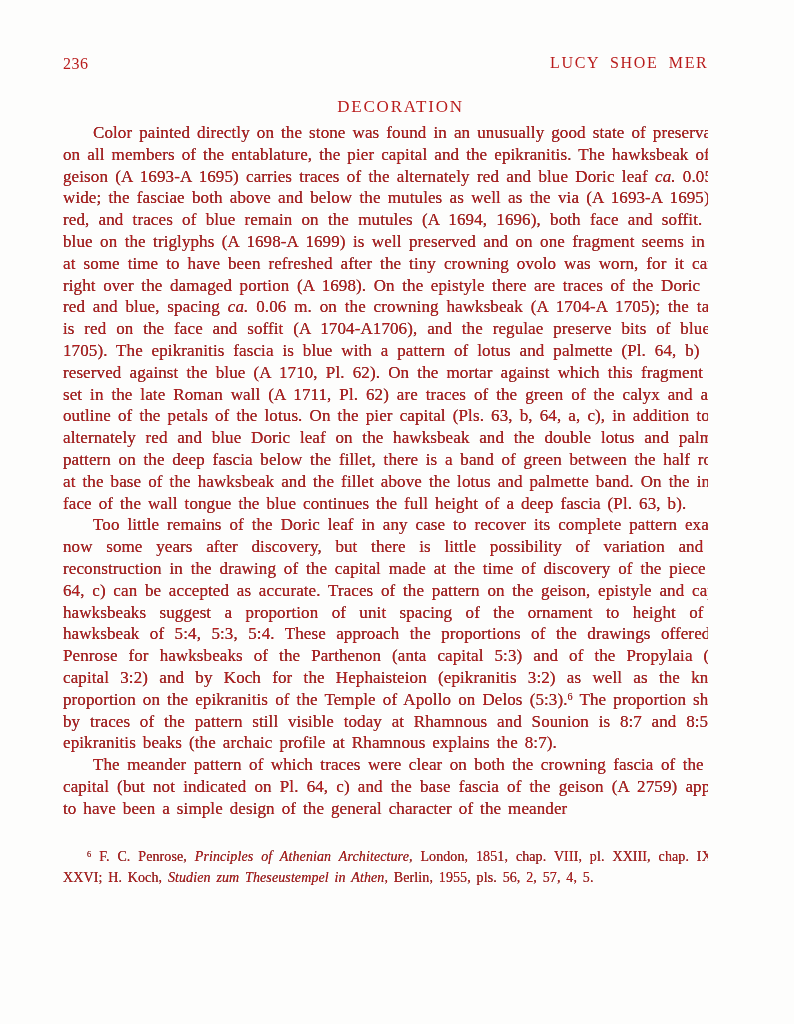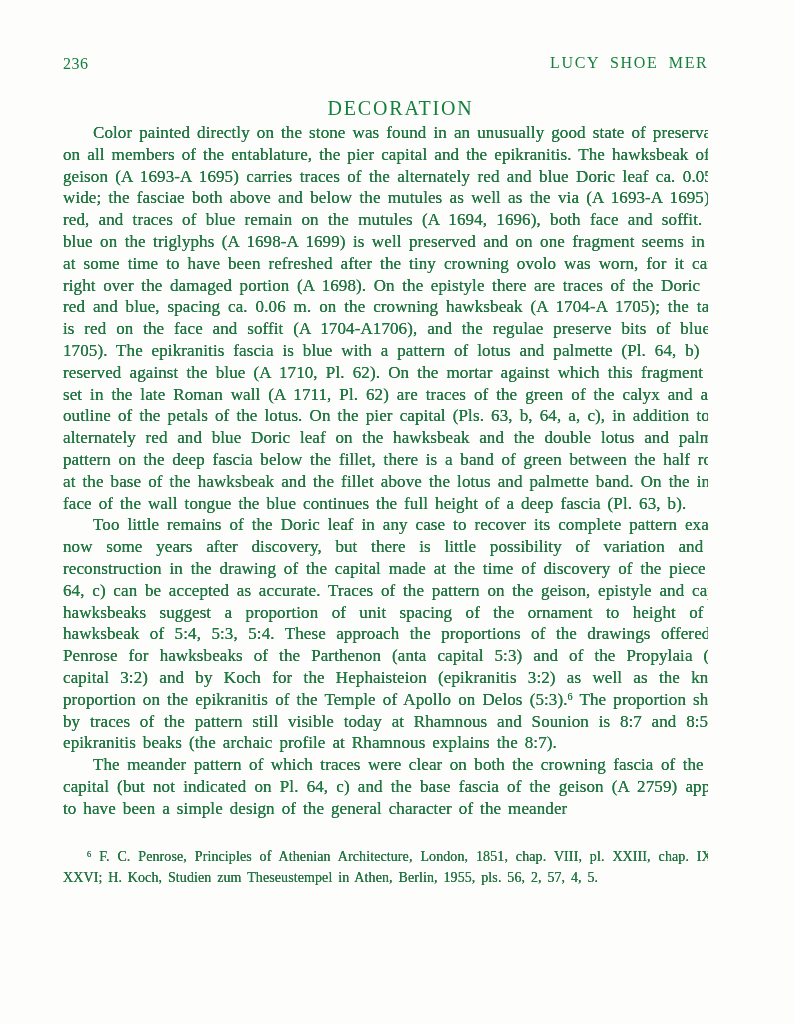--- a/index.html
+++ b/index.html
@@ -7,21 +7,21 @@
     padding: 0;
     background: #fdfdfc;
   }
   .page {
     position: relative;
     width: 708px;
     height: 1024px;
     background: #fdfdfc;
     overflow: hidden;
     font-family: "Liberation Serif", "DejaVu Serif", serif;
-    color: #15803d;
+    color: #b91c1c;
   }
   .header {
     position: absolute;
     top: 55px;
     left: 63px;
     width: 675px;
     height: 20px;
     font-size: 16px;
     line-height: 1;
   }
@@ -36,21 +36,21 @@
     text-align: right;
     letter-spacing: 1.6px;
     word-spacing: 5px;
   }
   .title {
     position: absolute;
     top: 98px;
     left: 63px;
     width: 675px;
     margin: 0;
-    font-size: 20px;
+    font-size: 17px;
     font-weight: normal;
     text-align: center;
     letter-spacing: 1.8px;
     line-height: 1;
   }
   .body {
     position: absolute;
     top: 122px;
     left: 63px;
     width: 675px;
@@ -58,21 +58,21 @@
     line-height: 21.8px;
     text-align: justify;
     word-spacing: 2.6px;
     letter-spacing: 0.1px;
     text-shadow: 0 0 0.55px rgba(28,28,27,0.85);
   }
   .para {
     margin: 0;
     text-indent: 30px;
   }
-  .it { }
+  .it { font-style: italic; }
   sup {
     font-size: 60%;
     line-height: 0;
     vertical-align: 0.45em;
   }
   .footnote {
     margin-top: 26px;
     font-size: 14px;
     line-height: 21px;
     text-indent: 24px;

